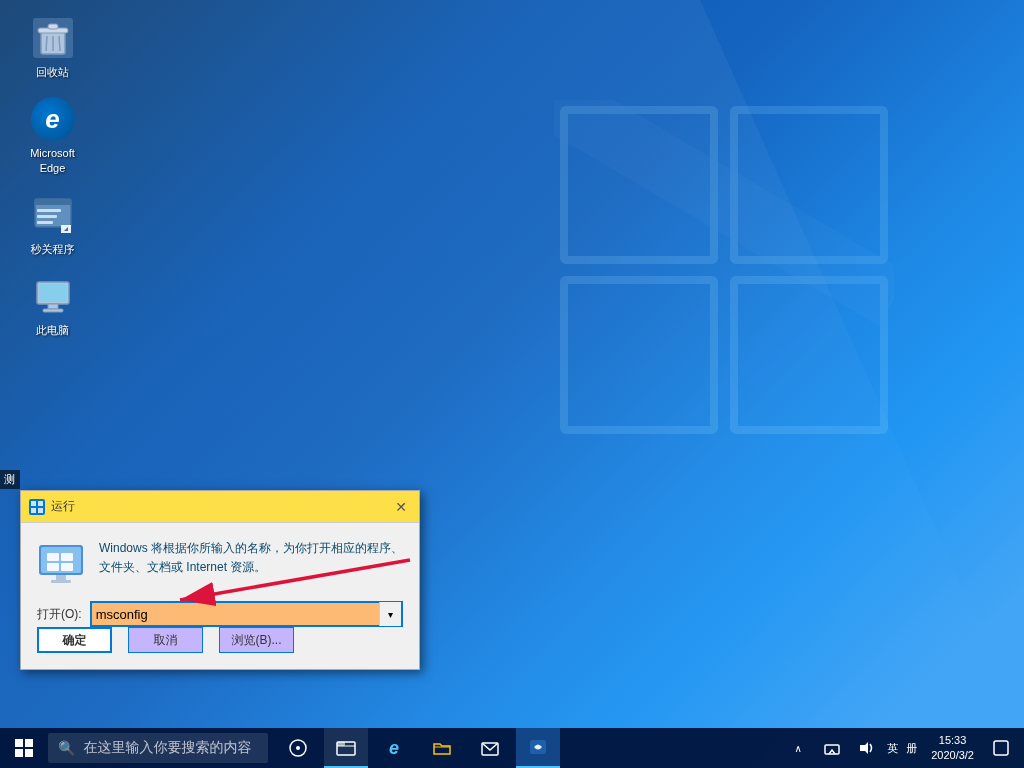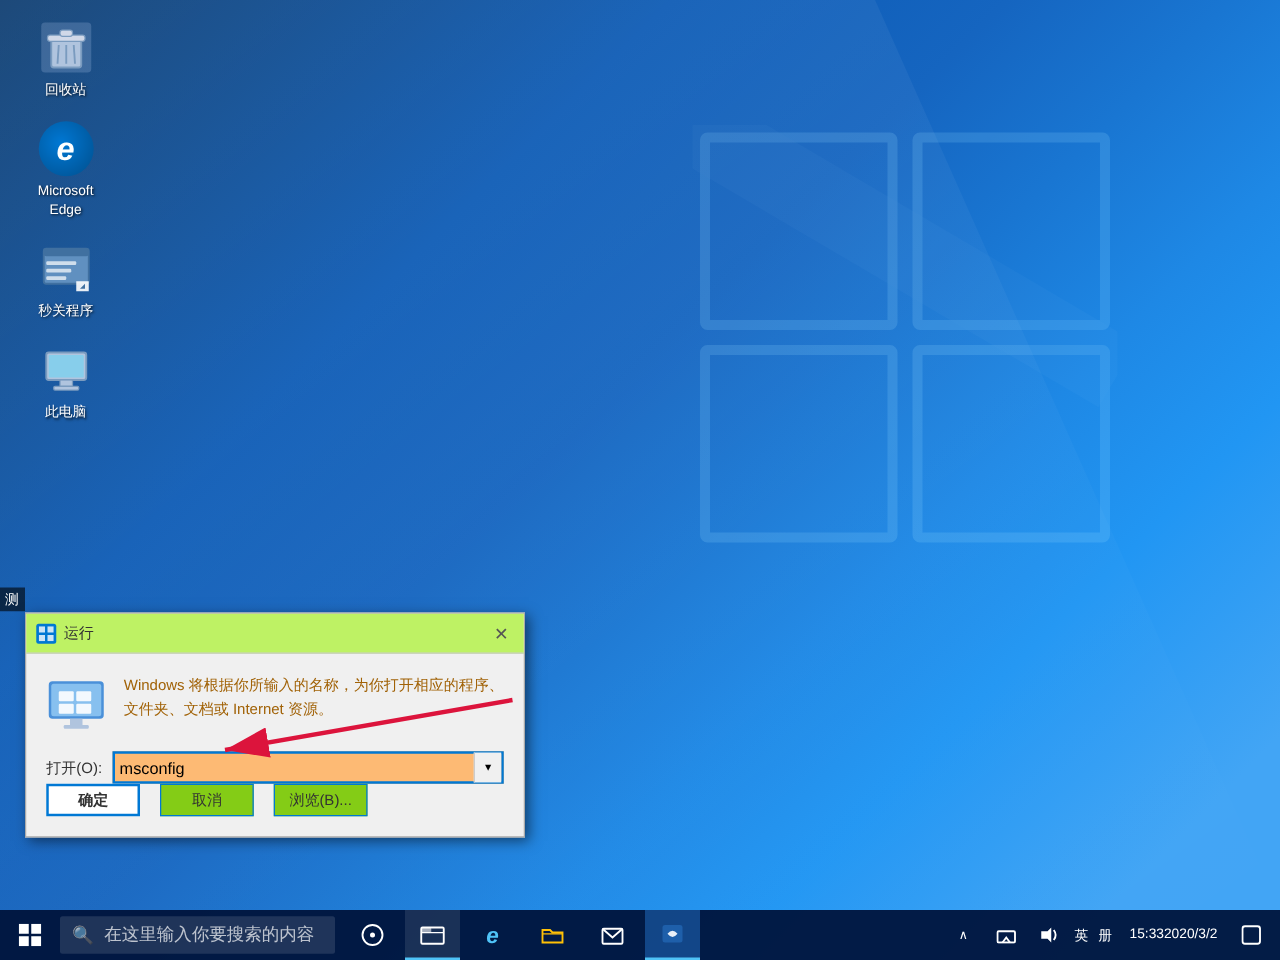--- a/index.html
+++ b/index.html
@@ -79,21 +79,21 @@
       top: 490px;
       left: 20px;
       width: 400px;
       background: #f0f0f0;
       border: 1px solid #aaa;
       box-shadow: 3px 3px 10px rgba(0,0,0,0.5);
       pointer-events: auto;
     }
 
     .dialog-titlebar {
-      background: #bef264;
+      background: #fde047;
       padding: 6px 8px;
       display: flex;
       align-items: center;
       justify-content: space-between;
       border-bottom: 1px solid #ccc;
       height: 32px;
     }
 
     .dialog-title-left {
       display: flex;
@@ -142,21 +142,21 @@
       width: 48px;
       height: 48px;
       min-width: 48px;
       display: flex;
       align-items: center;
       justify-content: center;
     }
 
     .dialog-description {
       font-size: 12px;
-      color: #a16207;
+      color: #0c4a6e;
       line-height: 1.6;
     }
 
     .dialog-input-row {
       display: flex;
       align-items: center;
       gap: 8px;
     }
 
     .dialog-input-label {
@@ -199,21 +199,21 @@
     .dialog-buttons {
       display: flex;
       gap: 16px;
       justify-content: flex-start;
     }
 
     .dialog-btn {
       min-width: 75px;
       height: 26px;
       border: 1px solid #0078d4;
-      background: #84cc16;
+      background: #c4b5fd;
       font-size: 12px;
       cursor: pointer;
       font-family: inherit;
       color: #333;
       padding: 2px 10px;
     }
 
     .dialog-btn.primary {
       background: white;
       border: 2px solid #0078d4;
@@ -303,20 +303,21 @@
       display: flex;
       align-items: center;
       justify-content: center;
       cursor: pointer;
       font-size: 14px;
       color: white;
     }
 
     .taskbar-clock {
       display: flex;
+      flex-direction: column;
       align-items: center;
       justify-content: center;
       color: white;
       font-size: 11px;
       padding: 0 8px;
       height: 40px;
       cursor: pointer;
       line-height: 1.4;
     }
 

